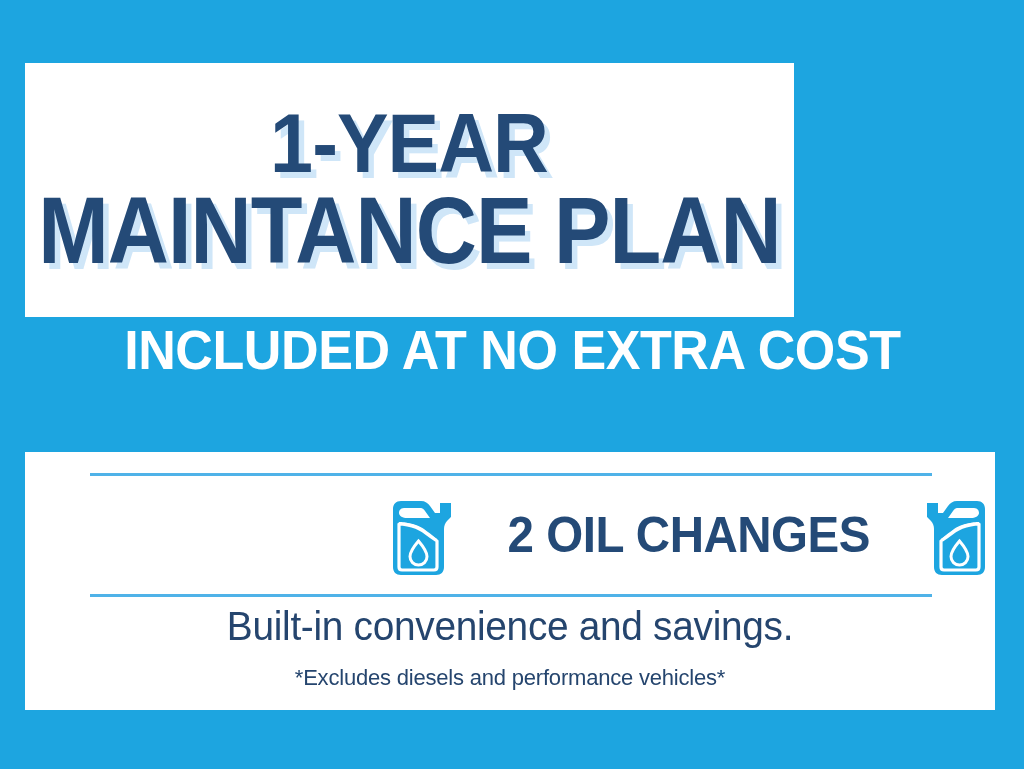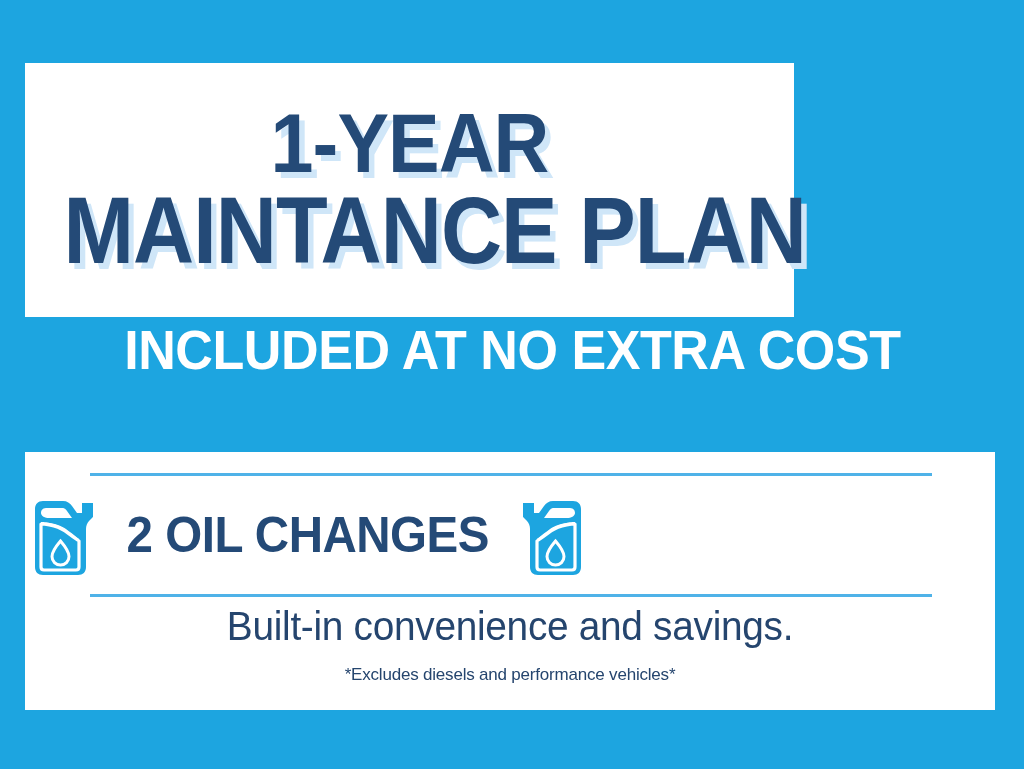--- a/index.html
+++ b/index.html
@@ -25,20 +25,21 @@
   
   .headline-panel {
     position: absolute;
     left: 25px;
     top: 63px;
     width: 769px;
     height: 254px;
     background: #ffffff;
     display: flex;
     flex-direction: column;
+    align-items: center;
     justify-content: center;
   }
 
   .headline-line1,
   .headline-line2 {
     color: #244a77;
     font-family: "Liberation Sans Narrow", "Liberation Sans", sans-serif;
     font-weight: bold;
     letter-spacing: -1px;
     line-height: 0.92;
@@ -98,22 +99,22 @@
 
   
   .feature-row {
     position: absolute;
     left: 0;
     top: 24px;
     width: 970px;
     height: 118px;
     display: flex;
     align-items: center;
-    justify-content: flex-start;
-    gap: 20px;
+    justify-content: flex-end;
+    gap: 43px;
   }
 
   .jug-icon {
     width: 72px;
     height: 88px;
     flex: 0 0 auto;
     display: block;
   }
   .jug-icon.mirrored {
     transform: scaleX(-1);
@@ -145,21 +146,21 @@
   }
 
   .disclaimer {
     position: absolute;
     left: 0;
     top: 213px;
     width: 970px;
     text-align: center;
     color: #25456e;
     font-family: "Liberation Sans Narrow", "Liberation Sans", sans-serif;
-    font-size: 17px;
+    font-size: 22px;
     font-weight: normal;
     letter-spacing: -0.2px;
     white-space: nowrap;
   }
 </style>
 </head>
 <body>
 
 <div class="poster">
 

